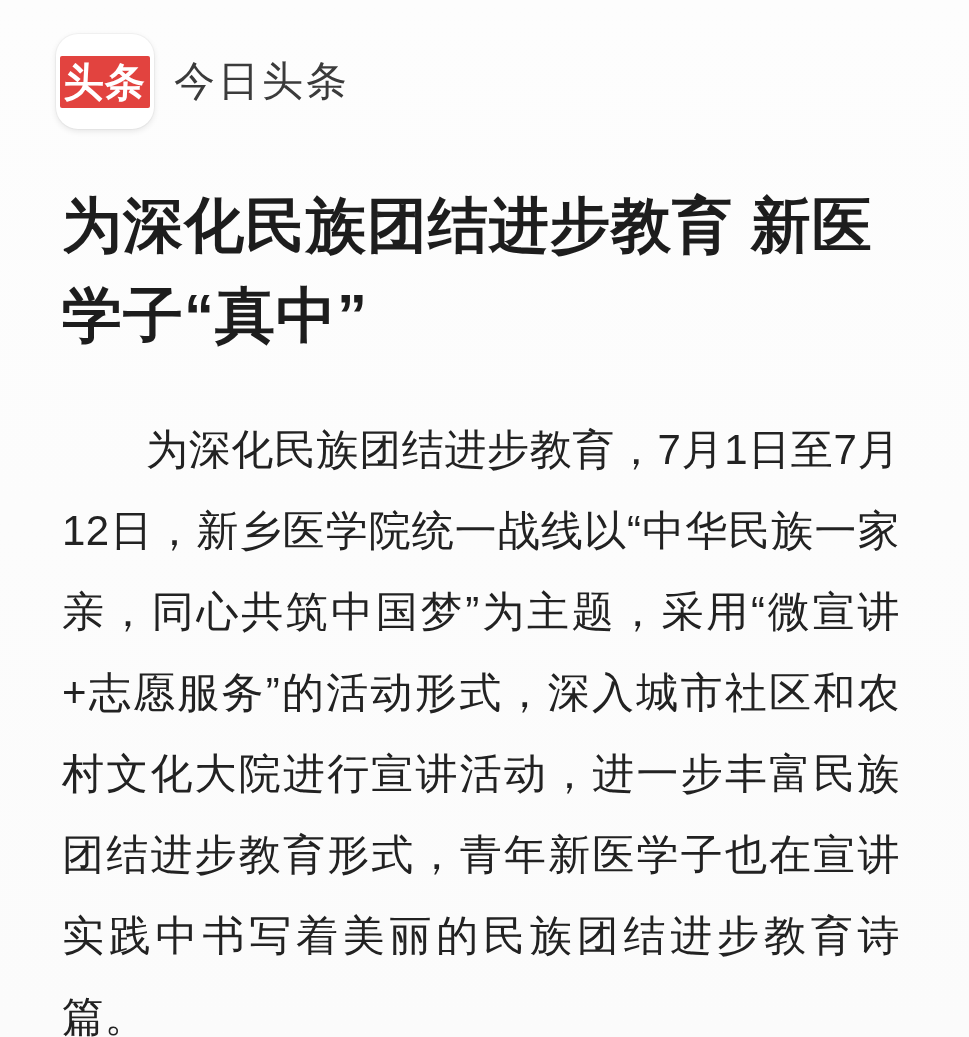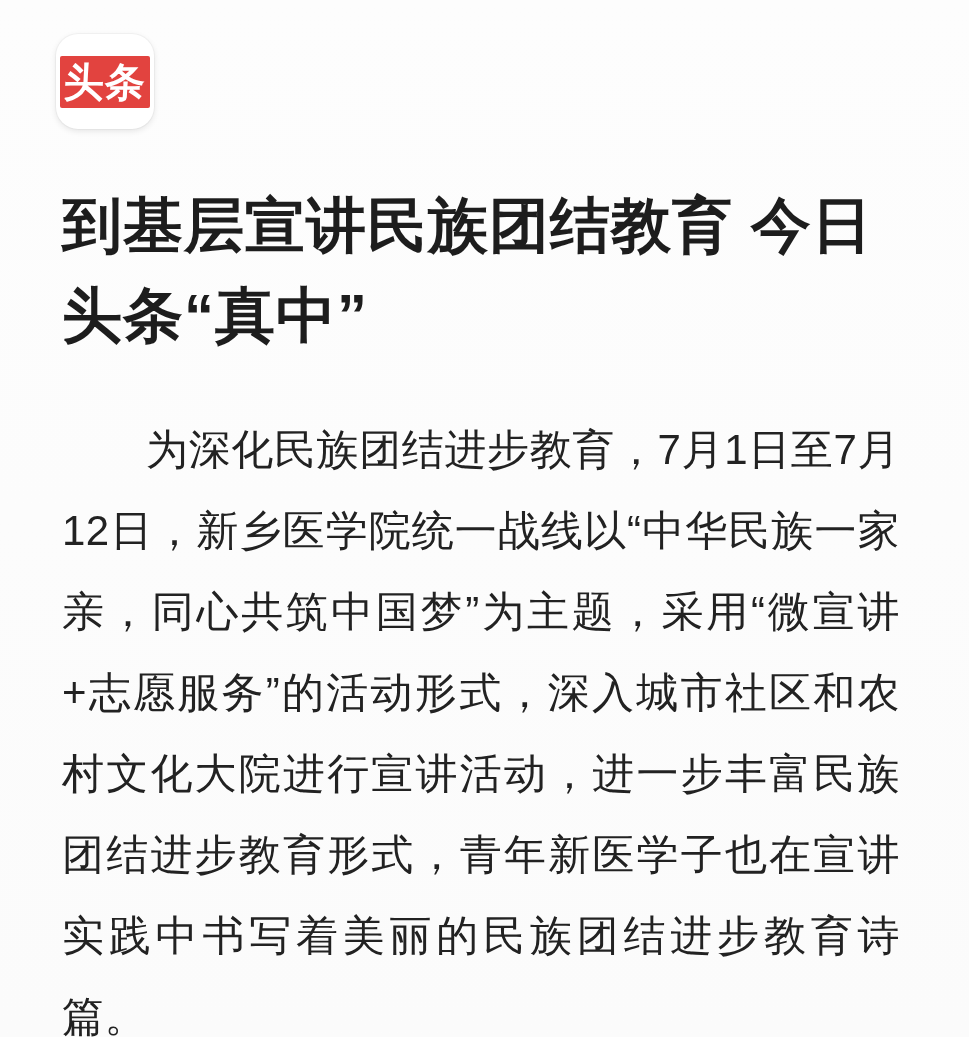--- a/index.html
+++ b/index.html
@@ -87,20 +87,21 @@
 <body style="background: rgb(252, 252, 252);">
 
 <div class="page">
 
   <div class="app-header">
     <div class="logo-icon">
       <div class="logo-red" style="background: rgb(226, 67, 63);">
         <span>头条</span>
       </div>
     </div>
+    <div class="app-name">今日头条</div>
   </div>
 
   <div class="article">
-    <h1 class="article-title" style="color: rgb(29, 29, 29);">到基层宣讲民族团结教育 今日头条“真中”</h1>
+    <h1 class="article-title" style="color: rgb(29, 29, 29);">为深化民族团结进步教育 新医学子“真中”</h1>
     <p class="article-body" style="color: rgb(34, 34, 34);">为深化民族团结进步教育，7月1日至7月12日，新乡医学院统一战线以“中华民族一家亲，同心共筑中国梦”为主题，采用“微宣讲+志愿服务”的活动形式，深入城市社区和农村文化大院进行宣讲活动，进一步丰富民族团结进步教育形式，青年新医学子也在宣讲实践中书写着美丽的民族团结进步教育诗篇。</p>
   </div>
 
 </div>
 
 </body></html>

